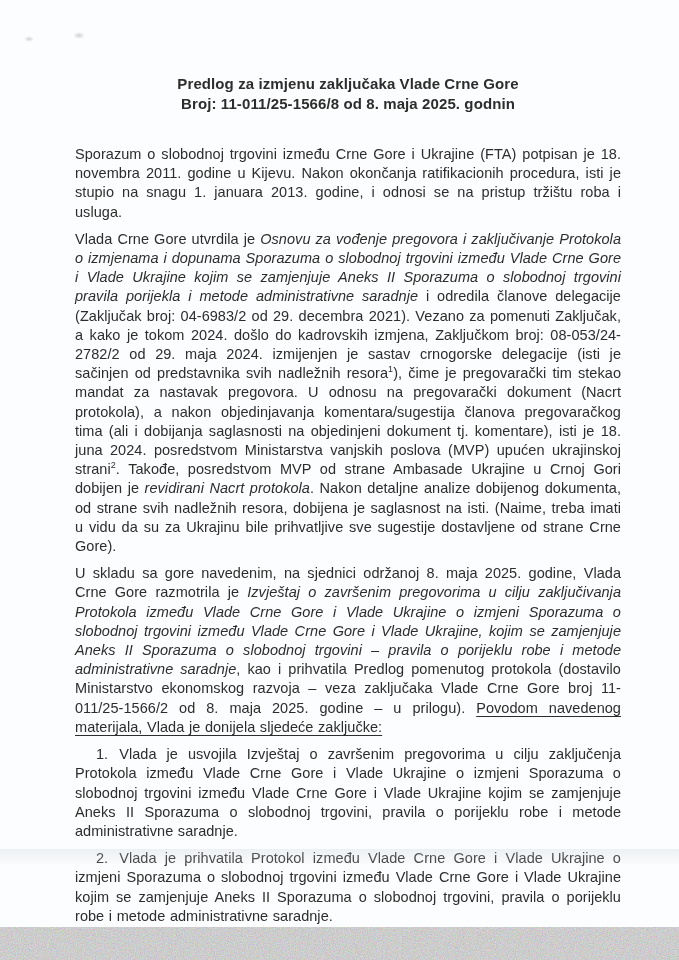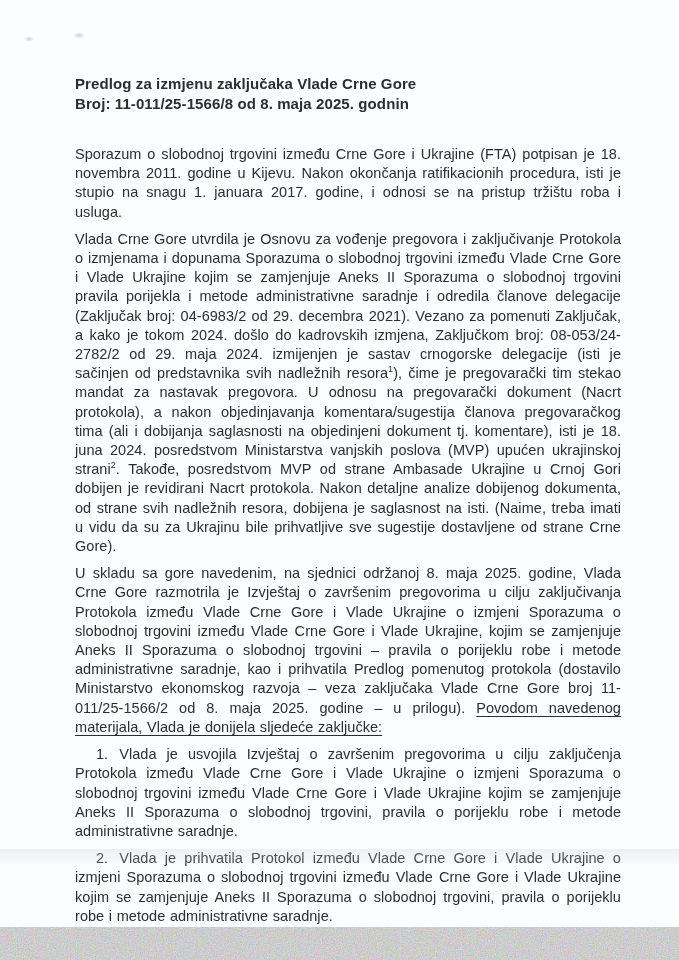--- a/index.html
+++ b/index.html
@@ -9,41 +9,41 @@
     background:var(--page-bg,#fcfdfe);
     overflow:hidden;
     font-family:"Liberation Sans","DejaVu Sans",sans-serif;
     color:var(--text,#2d2d2d);
   }
   .content{
     position:absolute;left:75px;right:58px;top:0;
   }
   .doc-header{
     margin:74px 0 31px 0;
-    text-align:left;
+    text-align:center;
     font-weight:bold;
     font-size:15px;
     line-height:20px;
     letter-spacing:.1px;
   }
   .para{
     margin:0 0 8px 0;
     font-size:14.5px;
     line-height:19.2px;
     text-align:justify;
     letter-spacing:.05px;
     word-spacing:.5px;
   }
   .item{
     text-indent:21px;
   }
   .num{
     padding-right:11px;
   }
-  .it{}
+  .it{font-style:italic;}
   .ul{text-decoration:underline;text-underline-offset:2.5px;text-decoration-thickness:1px;}
   sup.fnref{
     font-size:9px;
     line-height:0;
     vertical-align:super;
   }
   .shade-band{
     position:absolute;left:0;right:0;top:849px;height:15px;
     background:linear-gradient(rgba(203,210,218,.30),rgba(224,229,235,.12));
     pointer-events:none;
@@ -67,21 +67,21 @@
   <div class="smudge s1"></div>
   <div class="smudge s2"></div>
 
   <div class="content">
 
     <div class="doc-header">
       <div>Predlog za izmjenu zaključaka Vlade Crne Gore</div>
       <div>Broj: 11-011/25-1566/8 od 8. maja 2025. godnin</div>
     </div>
 
-    <p class="para">Sporazum o slobodnoj trgovini između Crne Gore i Ukrajine (FTA) potpisan je 18. novembra 2011. godine u Kijevu. Nakon okončanja ratifikacionih procedura, isti je stupio na snagu 1. januara 2017. godine, i odnosi se na pristup tržištu roba i usluga.</p>
+    <p class="para">Sporazum o slobodnoj trgovini između Crne Gore i Ukrajine (FTA) potpisan je 18. novembra 2011. godine u Kijevu. Nakon okončanja ratifikacionih procedura, isti je stupio na snagu 1. januara 2013. godine, i odnosi se na pristup tržištu roba i usluga.</p>
 
     <p class="para"><span>Vlada Crne Gore utvrdila je </span><span class="it">Osnovu za vođenje pregovora i zaključivanje Protokola o izmjenama i dopunama Sporazuma o slobodnoj trgovini između Vlade Crne Gore i Vlade Ukrajine kojim se zamjenjuje Aneks II Sporazuma o slobodnoj trgovini pravila porijekla i metode administrativne saradnje</span><span> i odredila članove delegacije (Zaključak broj: 04-6983/2 od 29. decembra 2021). Vezano za pomenuti Zaključak, a kako je tokom 2024. došlo do kadrovskih izmjena, Zaključkom broj: 08-053/24-2782/2 od 29. maja 2024. izmijenjen je sastav crnogorske delegacije (isti je sačinjen od predstavnika svih nadležnih resora</span><sup class="fnref">1</sup><span>), čime je pregovarački tim stekao mandat za nastavak pregovora. U odnosu na pregovarački dokument (Nacrt protokola), a nakon objedinjavanja komentara/sugestija članova pregovaračkog tima (ali i dobijanja saglasnosti na objedinjeni dokument tj. komentare), isti je 18. juna 2024. posredstvom Ministarstva vanjskih poslova (MVP) upućen ukrajinskoj strani</span><sup class="fnref">2</sup><span>. Takođe, posredstvom MVP od strane Ambasade Ukrajine u Crnoj Gori dobijen je </span><span class="it">revidirani Nacrt protokola</span><span>. Nakon detaljne analize dobijenog dokumenta, od strane svih nadležnih resora, dobijena je saglasnost na isti. (Naime, treba imati u vidu da su za Ukrajinu bile prihvatljive sve sugestije dostavljene od strane Crne Gore).</span></p>
 
     <p class="para"><span>U skladu sa gore navedenim, na sjednici održanoj 8. maja 2025. godine, Vlada Crne Gore razmotrila je </span><span class="it">Izvještaj o završenim pregovorima u cilju zaključivanja Protokola između Vlade Crne Gore i Vlade Ukrajine o izmjeni Sporazuma o slobodnoj trgovini između Vlade Crne Gore i Vlade Ukrajine, kojim se zamjenjuje Aneks II Sporazuma o slobodnoj trgovini – pravila o porijeklu robe i metode administrativne saradnje</span><span>, kao i prihvatila Predlog pomenutog protokola (dostavilo Ministarstvo ekonomskog razvoja – veza zaključaka Vlade Crne Gore broj 11-011/25-1566/2 od 8. maja 2025. godine – u prilogu). </span><span class="ul">Povodom navedenog materijala, Vlada je donijela sljedeće zaključke:</span></p>
 
     <p class="para item"><span class="num">1.</span><span>Vlada je usvojila Izvještaj o završenim pregovorima u cilju zaključenja Protokola između Vlade Crne Gore i Vlade Ukrajine o izmjeni Sporazuma o slobodnoj trgovini između Vlade Crne Gore i Vlade Ukrajine kojim se zamjenjuje Aneks II Sporazuma o slobodnoj trgovini, pravila o porijeklu robe i metode administrativne saradnje.</span></p>
 
     <p class="para item"><span class="num">2.</span><span>Vlada je prihvatila Protokol između Vlade Crne Gore i Vlade Ukrajine o izmjeni Sporazuma o slobodnoj trgovini između Vlade Crne Gore i Vlade Ukrajine kojim se zamjenjuje Aneks II Sporazuma o slobodnoj trgovini, pravila o porijeklu robe i metode administrativne saradnje.</span></p>
 
     <p class="para item"><span class="num">3.</span><span>Protokol iz tačke 2. ovih zaključaka potpisaće mr Milojko Spajić, predsjednik Vlade Crne Gore.</span></p>

